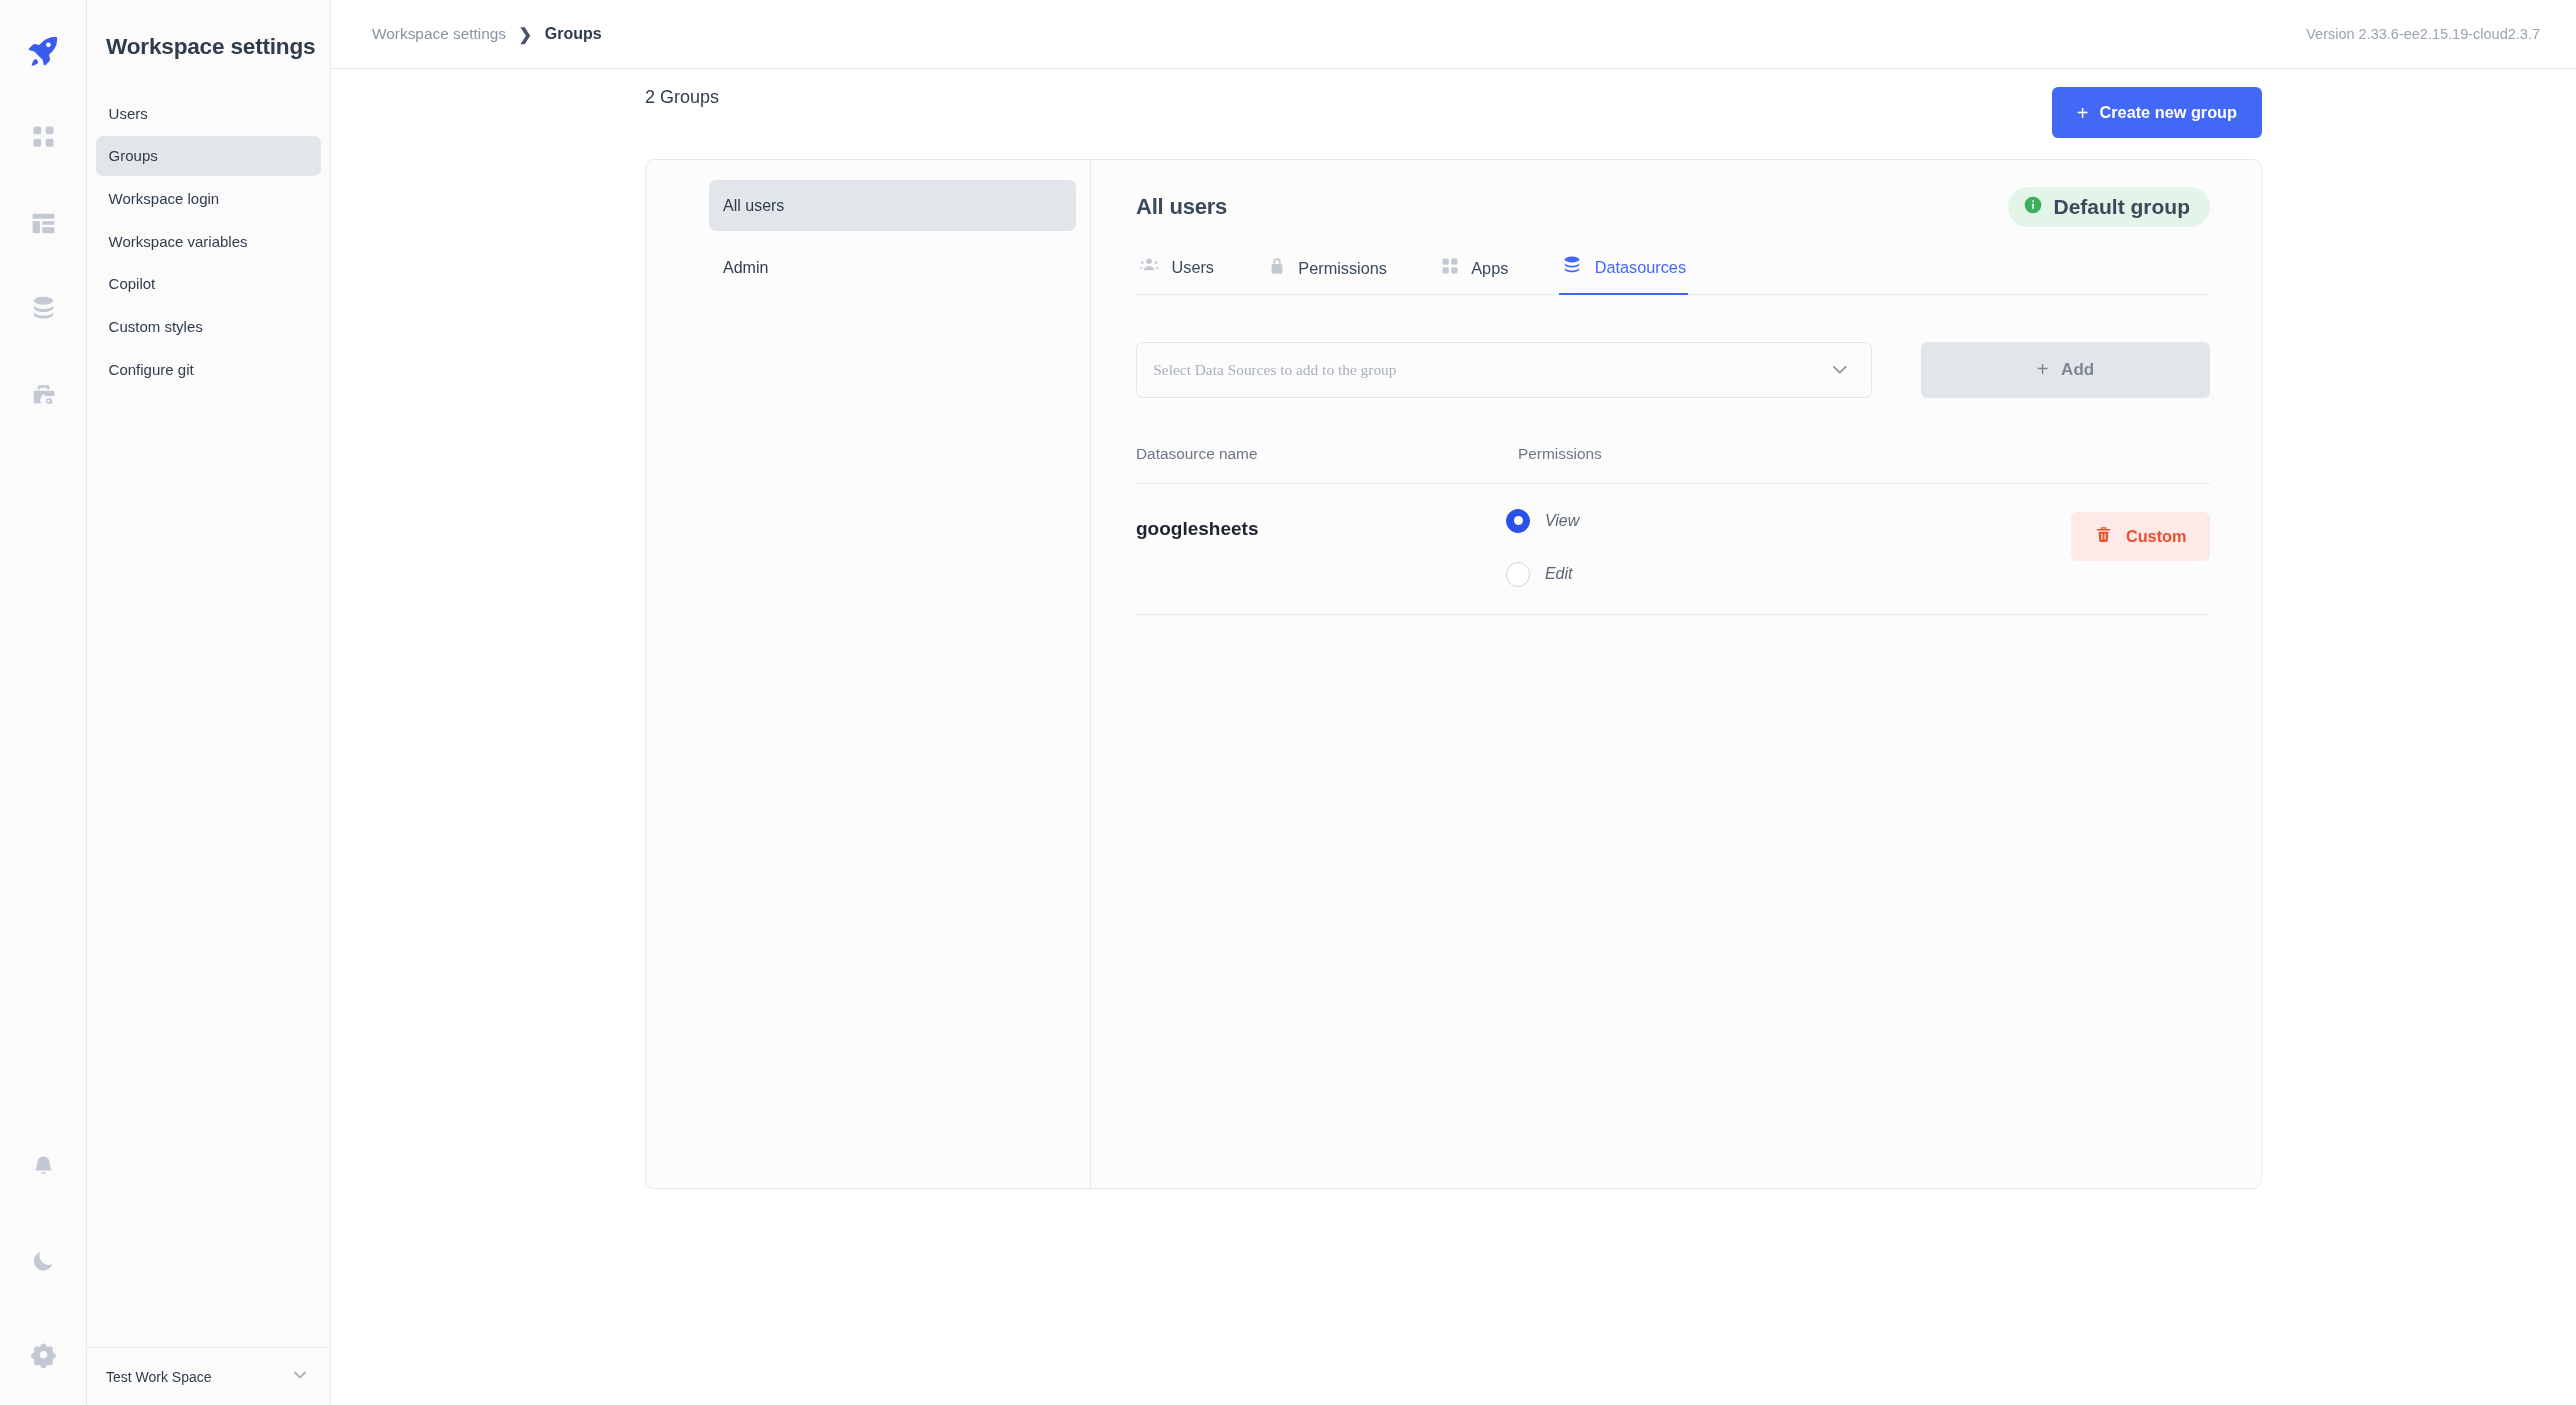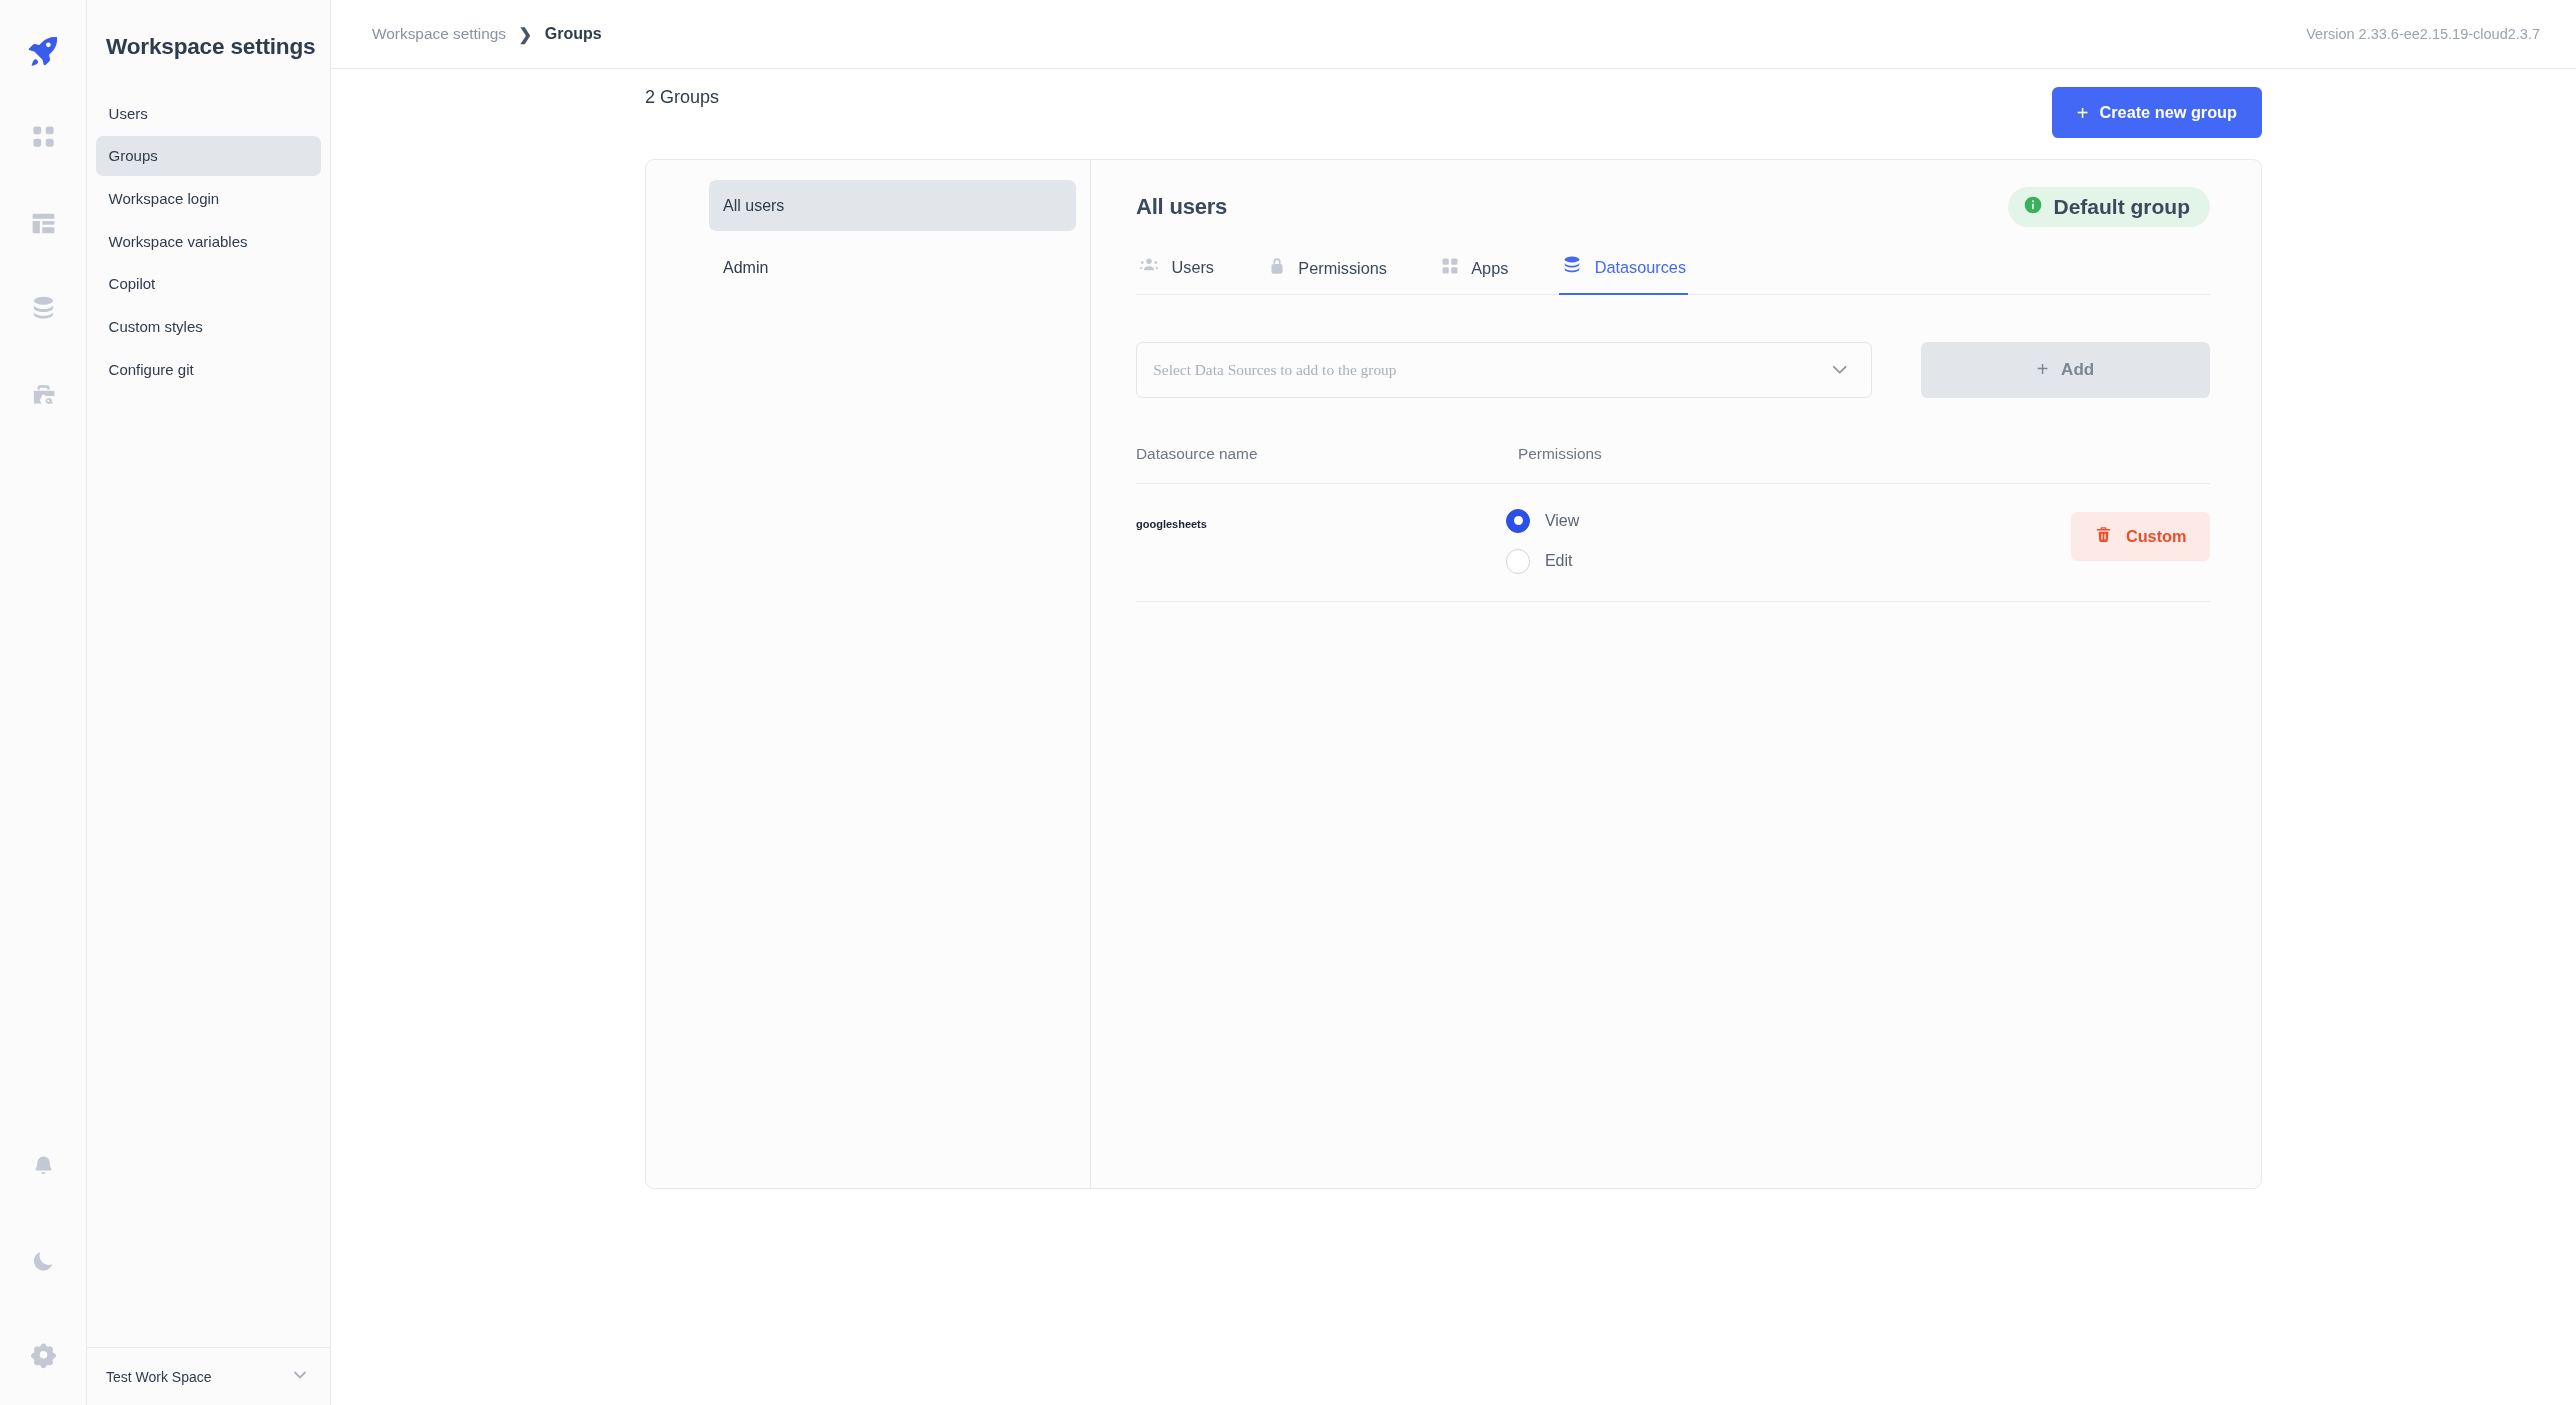--- a/index.html
+++ b/index.html
@@ -140,24 +140,24 @@
   .ds-table { margin-top: 47px; }
   .ds-thead { display: flex; padding-bottom: 20px; border-bottom: 0.9px solid #e8eaee; gap: 12px; }
   .th { font-size: 15.4px; color: #6d7684; }
   .th-name { width: 370px; flex: 0 0 370px; }
   .th-perm { flex: 1 1 auto; }
   .ds-row {
     display: flex; align-items: flex-start; padding-top: 25px; padding-bottom: 27px;
     border-bottom: 0.9px solid #e8eaee;
   }
   .td-name {
-    width: 370px; flex: 0 0 370px; font-size: 11px; font-weight: 700; color: #1d2330;
+    width: 370px; flex: 0 0 370px; font-size: 19px; font-weight: 700; color: #1d2330;
     padding-top: 9px;
   }
-  .td-perm { flex: 1 1 auto; display: flex; flex-direction: column; gap: 16px; }
+  .td-perm { flex: 1 1 auto; display: flex; flex-direction: column; gap: 29px; font-style: italic; }
   .radio-line { display: flex; align-items: center; gap: 14.5px; cursor: pointer; }
   .radio {
     width: 24.4px; height: 24.4px; border-radius: 50%;
     border: 1.8px solid #cfd5dd; background: #fff;
     display: flex; align-items: center; justify-content: center; flex: 0 0 24.4px;
   }
   .radio.checked { border-color: #2a50e8; background: #2a50e8; }
   .radio.checked::after {
     content: ""; width: 9px; height: 9px; border-radius: 50%; background: #fff;
   }

